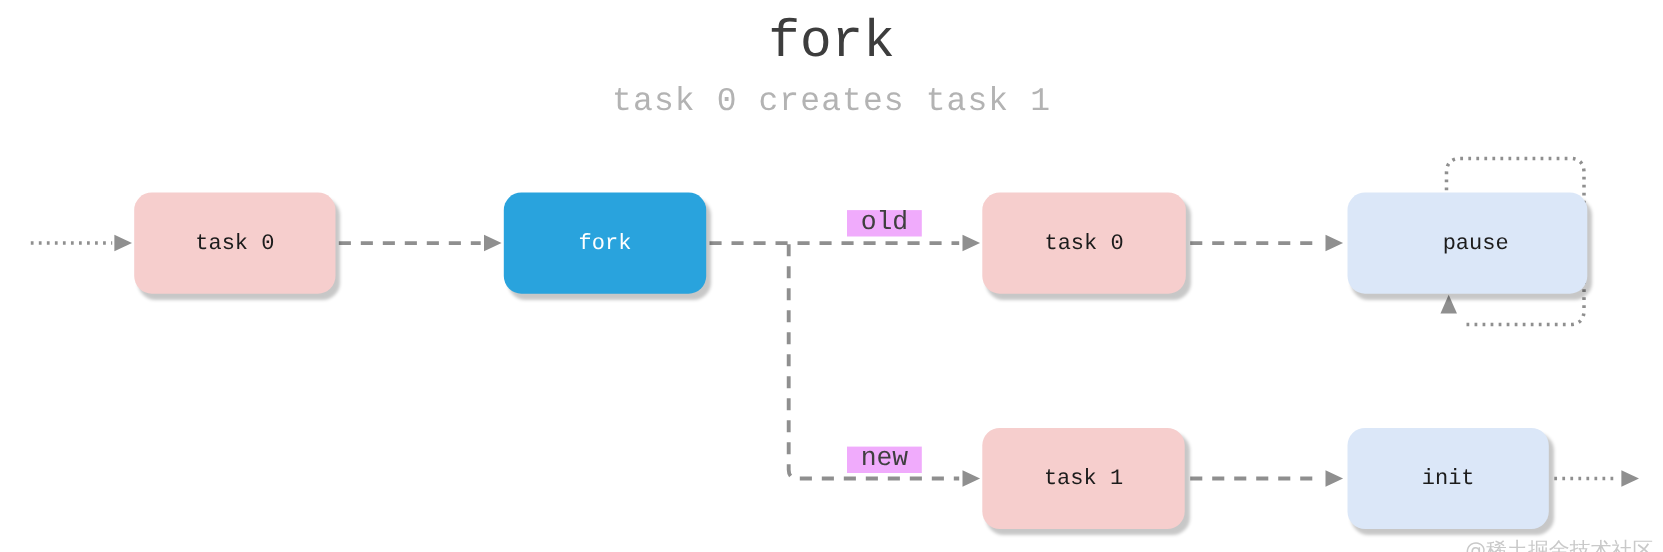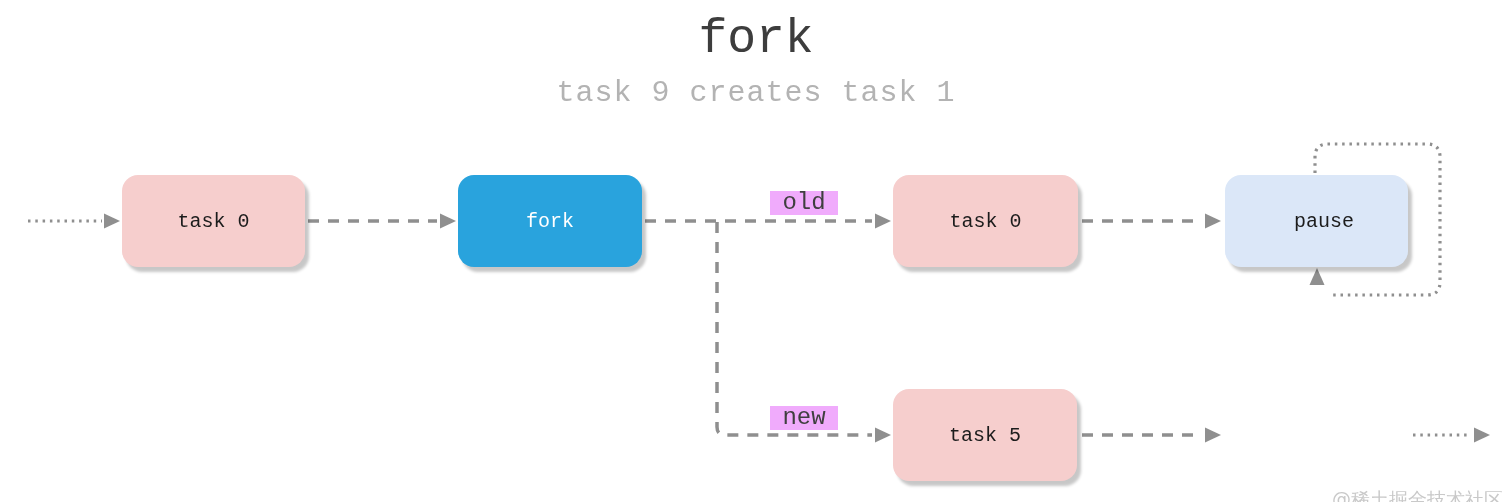--- a/index.html
+++ b/index.html
@@ -65,21 +65,21 @@
     z-index:5;
     white-space:nowrap;
   }
 </style>
 </head>
 <body>
 
 <div class="canvas">
 
   <div class="title">fork</div>
-  <div class="subtitle">task 9 creates task 1</div>
+  <div class="subtitle">task 0 creates task 1</div>
 
   <svg class="wires" viewBox="0 0 1512 502">
 
     <line class="wire dotted" x1="28" y1="221" x2="102" y2="221"></line>
     <polygon class="head" points="120,221 104,213.5 104,228.5"></polygon>
 
     <line class="wire dashed" x1="308" y1="221" x2="437" y2="221"></line>
     <polygon class="head" points="456,221 440,213.5 440,228.5"></polygon>
 
     <line class="wire dashed" x1="645" y1="221" x2="872" y2="221"></line>
@@ -109,24 +109,27 @@
   </div>
 
   <div class="node syscall" style="left:458px; top:175px; width:184px; height:92px;">
     <span>fork</span>
   </div>
 
   <div class="node task" style="left:893px; top:175px; width:185px; height:92px;">
     <span>task 0</span>
   </div>
 
-  <div class="node state" style="left:1225px; top:175px; width:183px; height:92px;padding-left:15px;">
+  <div class="node state" style="left:1225px; top:175px; width:218px; height:92px;padding-left:15px;">
     <span>pause</span>
   </div>
 
   <div class="node task" style="left:893px; top:389px; width:184px; height:92px;">
-    <span>task 5</span>
+    <span>task 1</span>
   </div>
 
+  <div class="node state" style="left:1225px; top:389px; width:183px; height:92px;">
+    <span>init</span>
+  </div>
 
   <div class="watermark">@稀土掘金技术社区</div>
 
 </div>
 
 </body></html>

